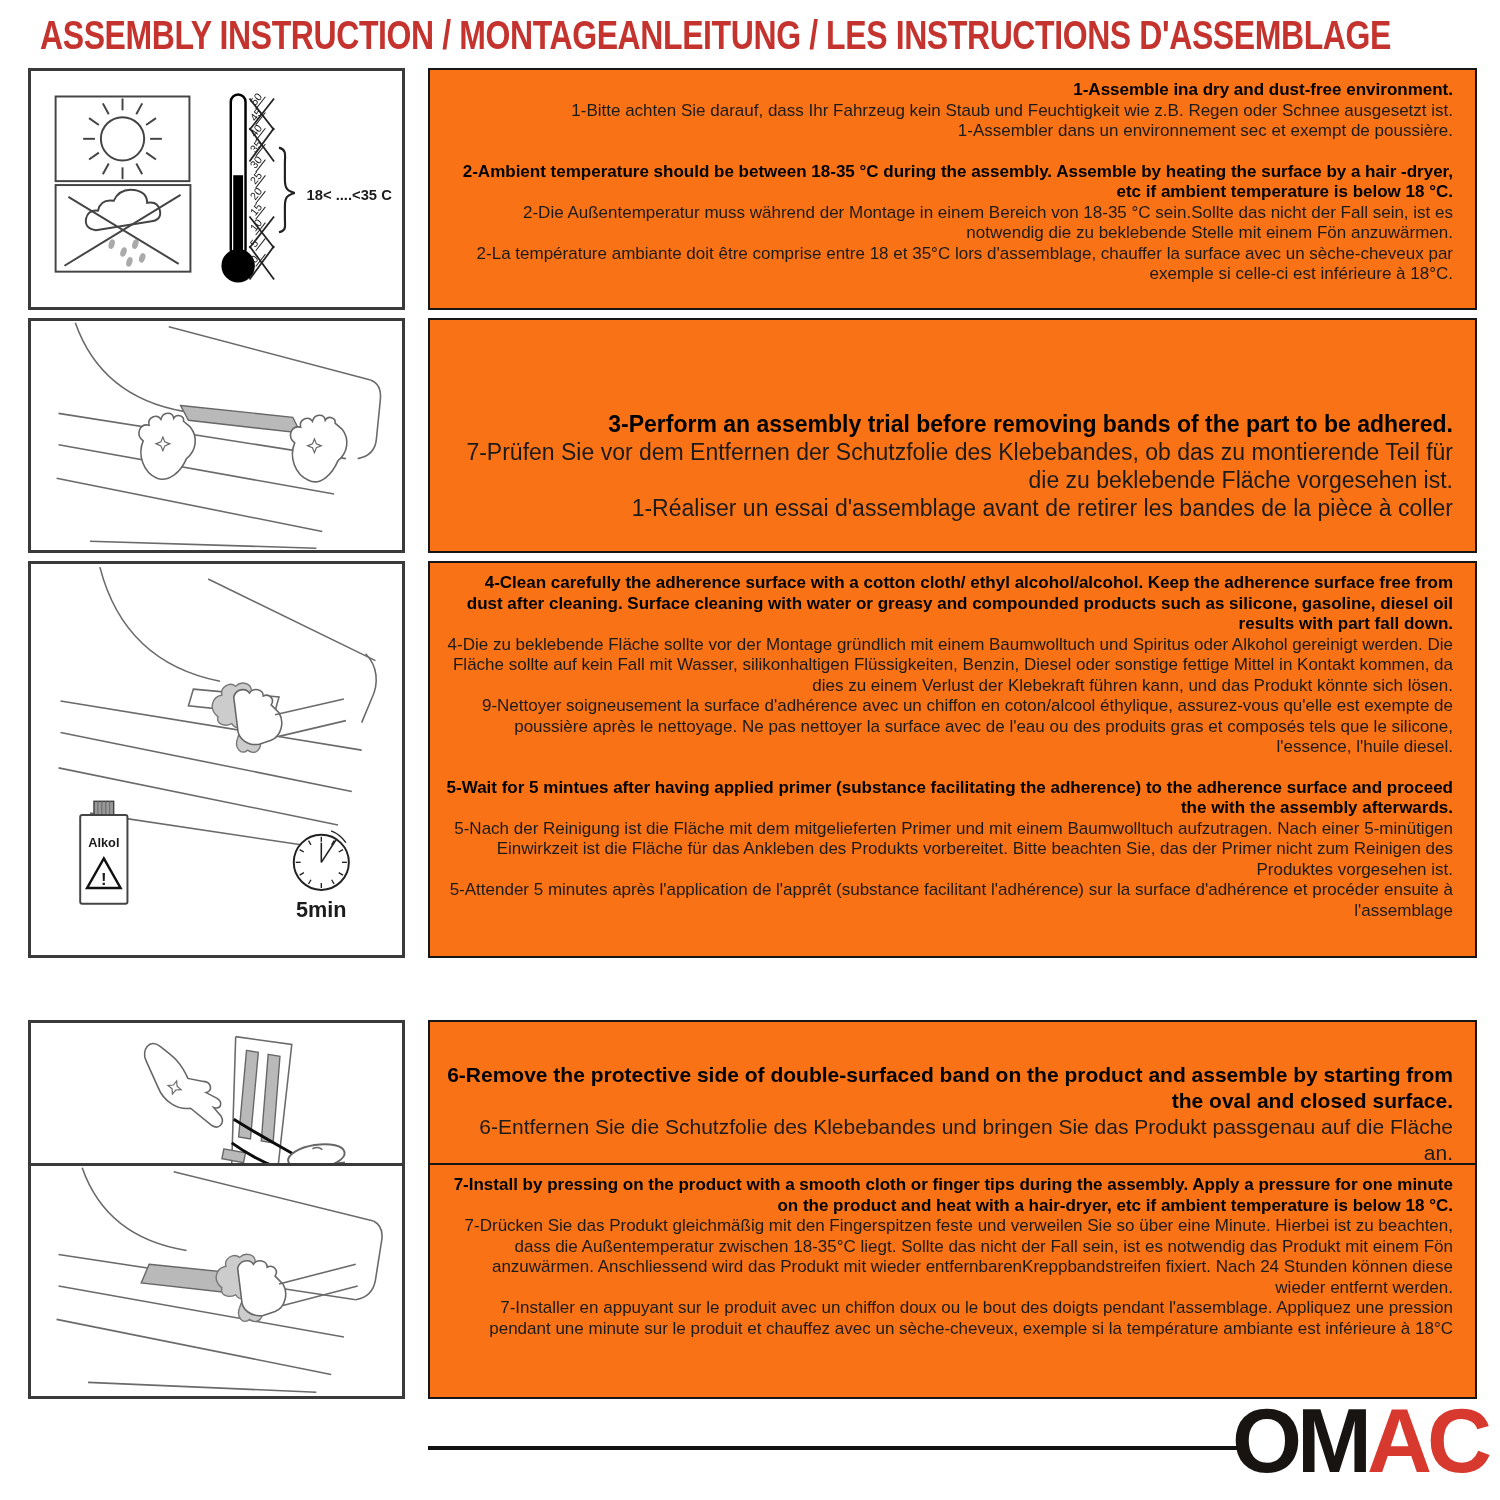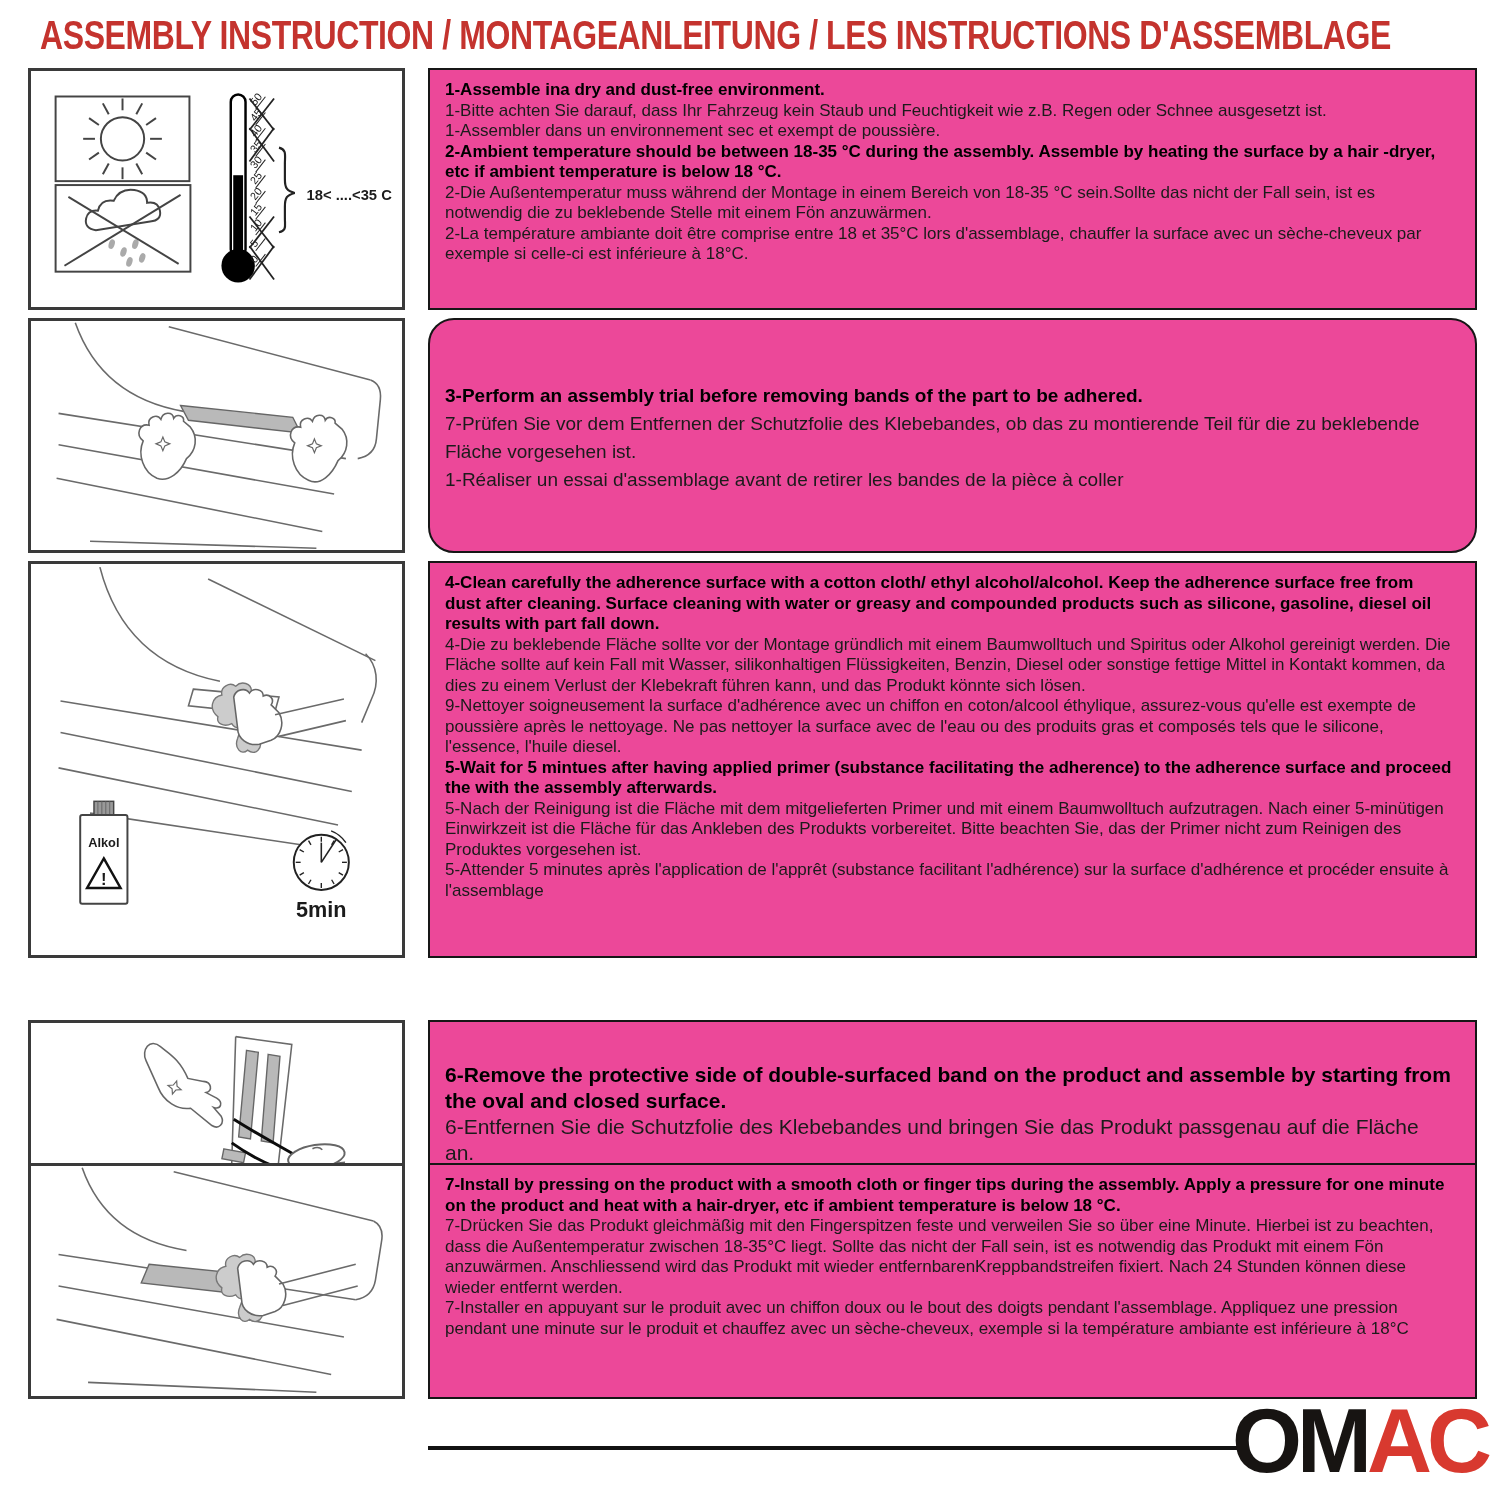--- a/index.html
+++ b/index.html
@@ -14,28 +14,29 @@
     transform:scaleX(0.78);transform-origin:0 50%;
   }
   .row{position:absolute;left:28px;right:23px;display:flex;}
   .ill{
     width:377px;flex:0 0 377px;height:100%;box-sizing:border-box;
     border:3px solid #3a3a3a;background:#fff;
   }
   .ill svg{display:block;width:100%;height:100%;}
   .txt{
     margin-left:23px;flex:1;box-sizing:border-box;height:100%;
-    border:2px solid #161616;background:#ec4899;overflow:hidden;
+    border:2px solid #161616;background:#f97316;overflow:hidden;
     padding:10px 22px 0 15px;
+    text-align:right;
   }
   .txt p{margin:0;}
   .txt p.b{font-weight:bold;color:#000;}
   .size-s{font-size:17px;line-height:20.5px;}
-  .size-s .gap{}
-  .size-l{font-size:19px;line-height:28px;padding-top:62px;border-radius:26px;}
+  .size-s .gap{margin-top:20px;}
+  .size-l{font-size:23px;line-height:28px;padding-top:90px;}
   .size-m{font-size:21px;line-height:26px;padding-top:40px;}
   .r1{top:68px;height:242px;}
   .r2{top:318px;height:235px;}
   .r3{top:561px;height:397px;}
   .r4{top:1020px;height:236px;}
   .r5{top:1163px;height:236px;}
   .bottom-rule{position:absolute;top:1446px;left:428px;width:812px;height:4px;background:#121212;}
   .logo{
     position:absolute;top:1396px;left:1232px;font-size:90px;line-height:1;
     font-weight:bold;letter-spacing:-5px;white-space:nowrap;

